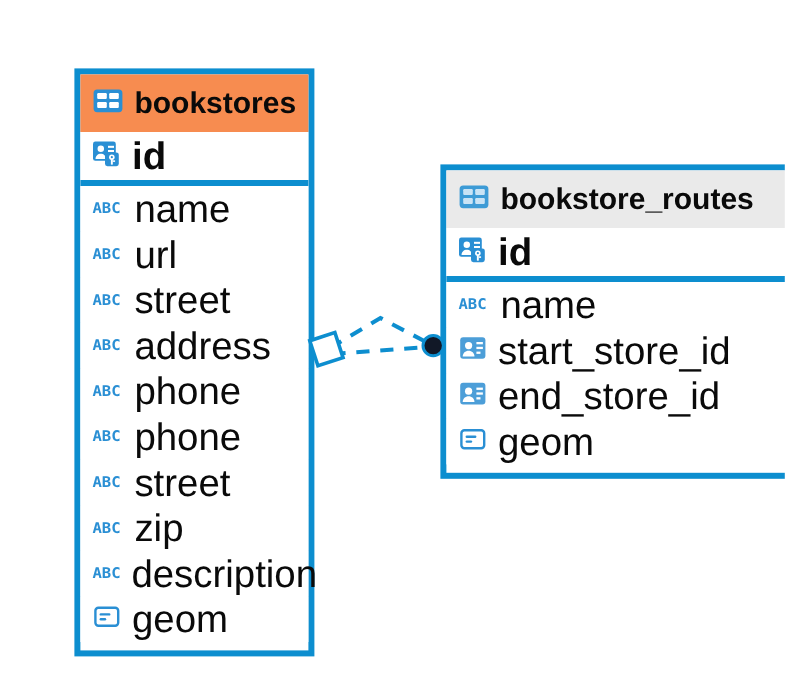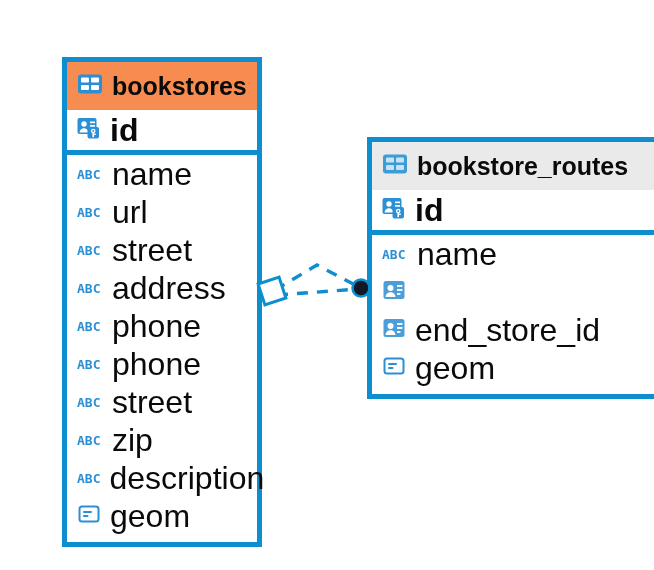--- a/index.html
+++ b/index.html
@@ -254,20 +254,21 @@
       <span class="icon">
         <svg class="icon-24" viewBox="0 0 24 24" aria-hidden="true">
           <rect x="1.5" y="3" width="21" height="18" rx="2.5" fill="#4c9ed8"></rect>
           <circle cx="8.5" cy="10" r="3" fill="#ffffff"></circle>
           <path d="M3.6 19c0-2.9 2.2-4.8 4.9-4.8S13.4 16.1 13.4 19z" fill="#ffffff"></path>
           <rect x="15" y="7" width="5.4" height="1.9" fill="#ffffff"></rect>
           <rect x="15" y="11" width="5.4" height="1.9" fill="#ffffff"></rect>
           <rect x="15" y="15" width="3.4" height="1.9" fill="#ffffff"></rect>
         </svg>
       </span>
+      <span class="attr-label">start_store_id</span>
     </div>
 
     <div class="attr-row">
       <span class="icon">
         <svg class="icon-24" viewBox="0 0 24 24" aria-hidden="true">
           <rect x="1.5" y="3" width="21" height="18" rx="2.5" fill="#4c9ed8"></rect>
           <circle cx="8.5" cy="10" r="3" fill="#ffffff"></circle>
           <path d="M3.6 19c0-2.9 2.2-4.8 4.9-4.8S13.4 16.1 13.4 19z" fill="#ffffff"></path>
           <rect x="15" y="7" width="5.4" height="1.9" fill="#ffffff"></rect>
           <rect x="15" y="11" width="5.4" height="1.9" fill="#ffffff"></rect>

